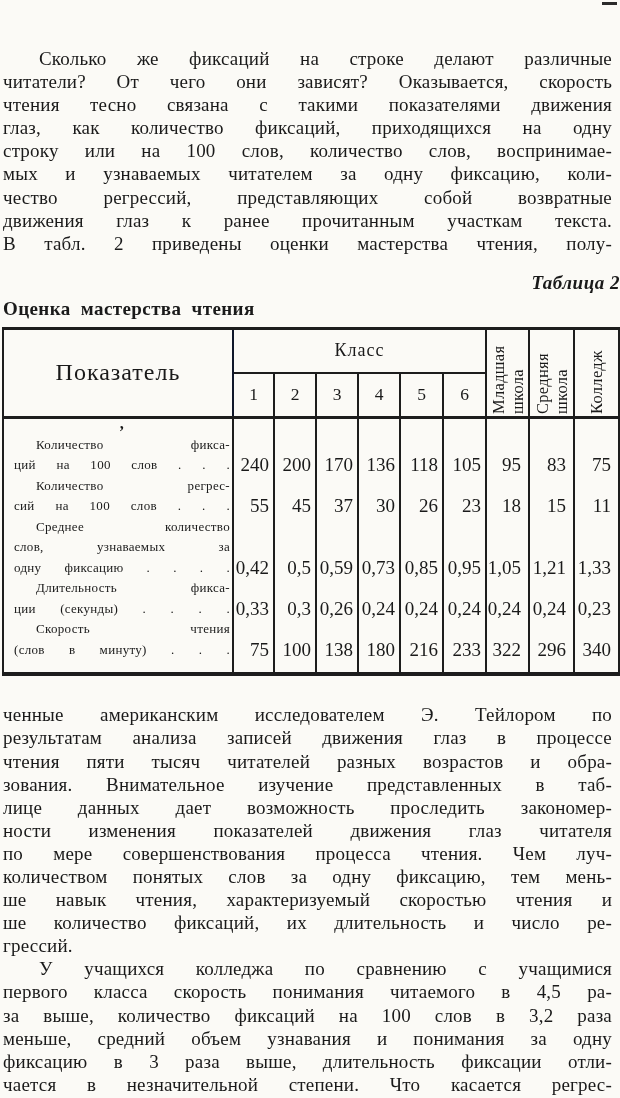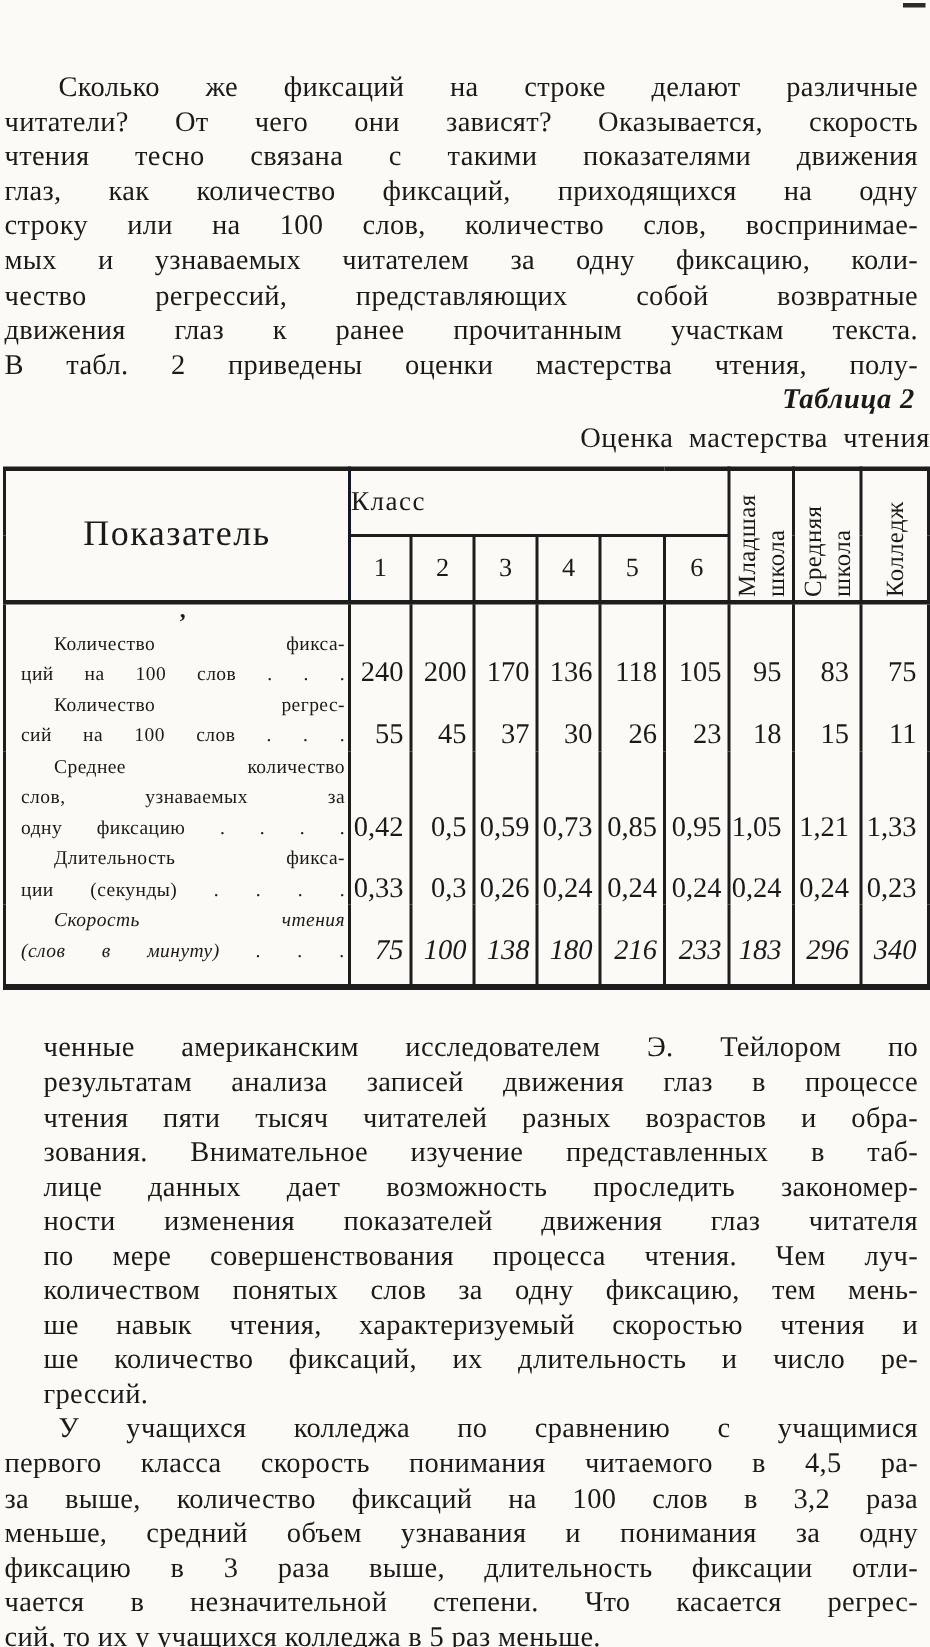--- a/index.html
+++ b/index.html
@@ -9,57 +9,57 @@
     background:#fbfaf6;
     color:#1a1a1a;
     font-family:"Liberation Serif","DejaVu Serif",serif;
     overflow:hidden;
     box-sizing:border-box;
   }
   .artifact-dash{position:absolute;top:2px;right:3px;width:15px;height:3px;background:#2b2b2b;}
   
   .para{padding:0 8px 0 3px;}
   .para1{padding-top:19px;margin-top:28px;}
-  .para2{margin-top:27px;margin-left:26px;}
+  .para2{margin-top:27px;}
   .ln{
     font-size:19px;line-height:23.1px;height:23.1px;
     text-align:justify;text-align-last:justify;
     letter-spacing:0.2px;
   }
   .ln.ind{padding-left:36px;}
   .ln.fin{text-align-last:left;}
   
   .tbl-caption{
-    padding-right:10px;
+    margin-top:16px;
     text-align:right;font-style:italic;font-weight:600;
     font-size:19px;line-height:23px;letter-spacing:0.5px;
   }
   .tbl-title{
     margin-top:3px;padding-left:3px;
-    font-weight:normal;font-size:19px;line-height:24px;
-    letter-spacing:0.4px;word-spacing:5px;text-align:right;
+    font-weight:bold;font-size:19px;line-height:24px;
+    letter-spacing:0.4px;word-spacing:5px;
   }
   
   .tbl{
     border-collapse:collapse;table-layout:fixed;
     width:616px;margin:6px 0 0 2px;
     border-top:3px solid #1d1d1d;
     border-bottom:4px solid #1d1d1d;
     border-left:2px solid #1d1d1d;
     border-right:2px solid #1d1d1d;
   }
   .tbl thead{border-bottom:3px solid #1d1d1d;}
   .tbl tbody{border-top:3px solid #1d1d1d;}
   .tbl th{font-weight:normal;padding:0;}
   .ind-h{
     border-right:2px solid #0f172a;
     font-size:24px;letter-spacing:1px;text-align:center;vertical-align:middle;
   }
   .cls-h{
-    height:42px;text-align:left;vertical-align:middle;
+    height:42px;text-align:center;vertical-align:middle;
     font-size:18px;letter-spacing:1px;
     border-bottom:2px solid #1d1d1d;
     border-radius:17px;
   }
   .numrow th{
     height:42px;text-align:center;vertical-align:middle;
     font-size:17.5px;border-left:2px solid #1d1d1d;
   }
   .vch{border-left:2px solid #1d1d1d;position:relative;}
   .vhead{
@@ -78,21 +78,21 @@
   }
   .lbl-ln.lbl-ind{padding-left:22px;}
   .stray{position:absolute;left:115px;top:4px;font-size:16px;font-weight:bold;}
   .val{
     text-align:right;padding:0 4px 0 0;
     border-left:2px solid #1d1d1d;
     font-size:19px;line-height:20.5px;
   }
   .val.vg{padding-right:7px;}
   tr.r-first td{padding-top:16px;}
-  tr.r-last td{padding-bottom:12px;font-style:italic;}
+  tr.r-last td{padding-bottom:12px;}
   
   .pageno{
     margin-top:5px;padding-left:222px;
     font-weight:bold;font-size:18px;line-height:21px;
     font-family:"Liberation Sans","DejaVu Sans",sans-serif;
   }
 </style>
 </head>
 <body>
 
@@ -219,21 +219,21 @@
           <td class="lbl">
             <div class="lbl-ln lbl-ind">Скорость чтения</div>
             <div class="lbl-ln">(слов в минуту) . . .</div>
           </td>
           <td class="val">75</td>
           <td class="val">100</td>
           <td class="val">138</td>
           <td class="val">180</td>
           <td class="val">216</td>
           <td class="val">233</td>
-          <td class="val vg">183</td>
+          <td class="val vg">322</td>
           <td class="val vg">296</td>
           <td class="val vg">340</td>
         </tr>
       </tbody>
   </table>
 
   <div class="para para2">
       <div class="ln">ченные американским исследователем Э. Тейлором по</div>
       <div class="ln">результатам анализа записей движения глаз в процессе</div>
       <div class="ln">чтения пяти тысяч читателей разных возрастов и обра-</div>

